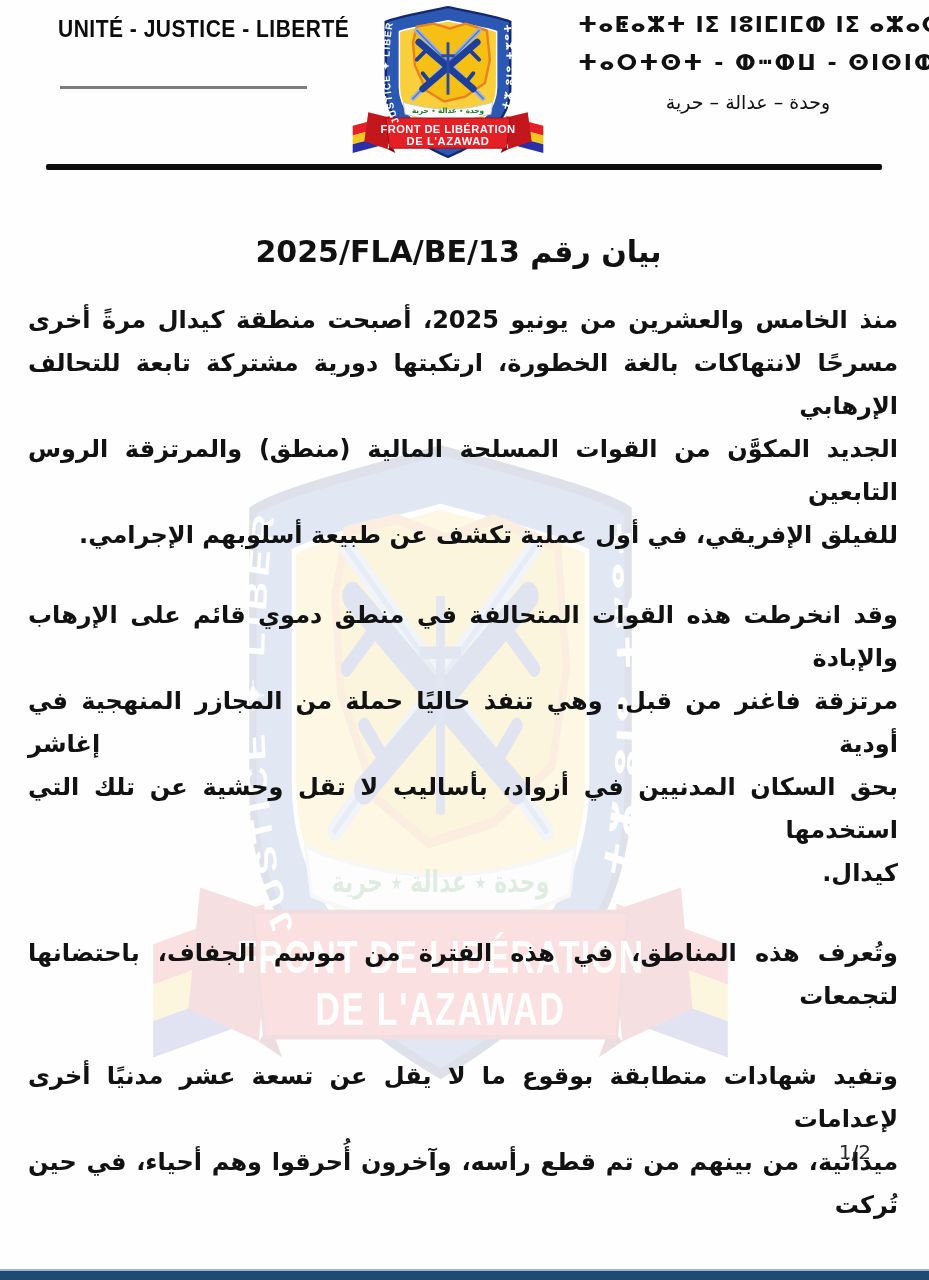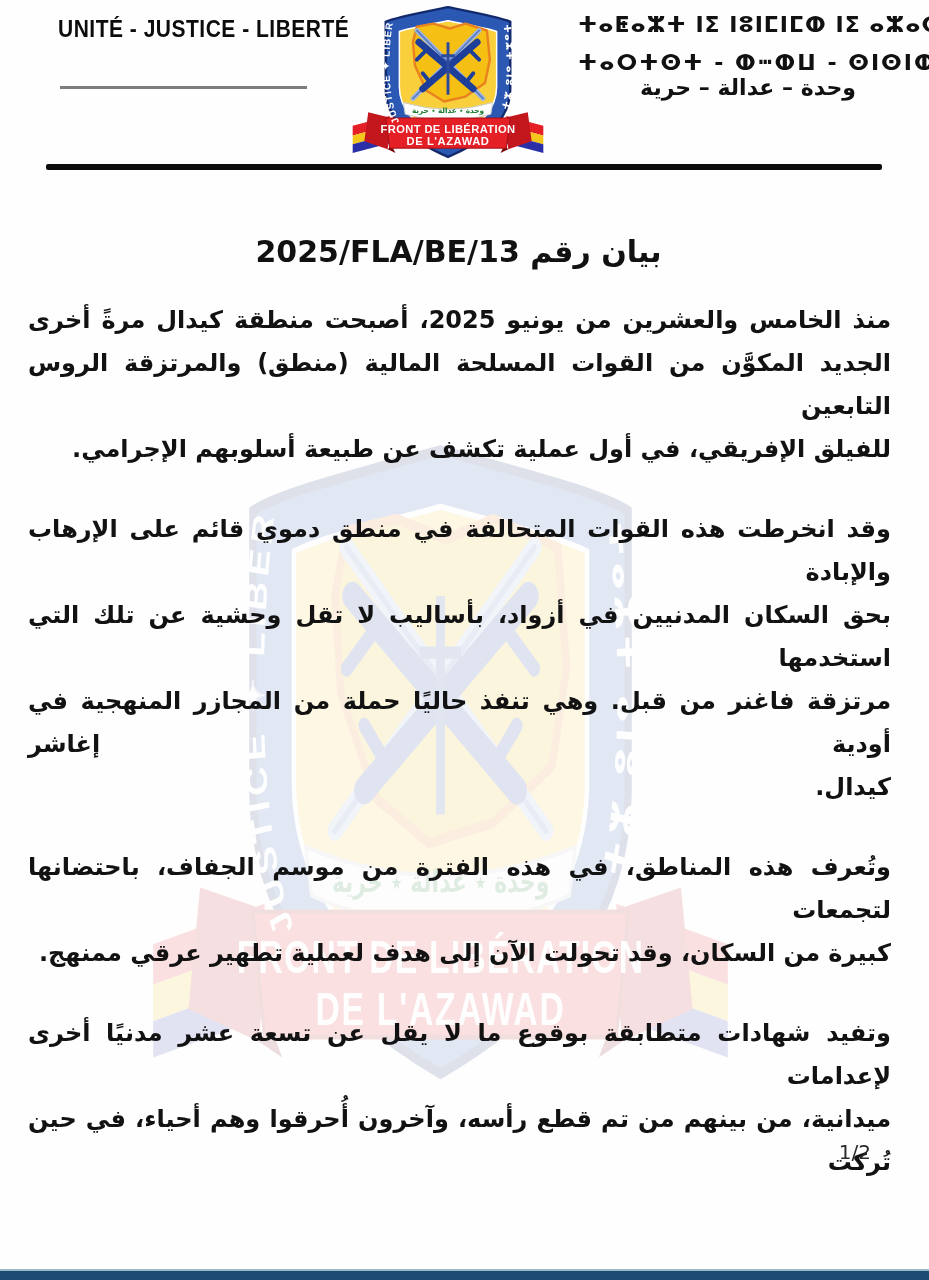--- a/index.html
+++ b/index.html
@@ -13,31 +13,31 @@
     position:absolute;left:58px;top:16px;width:260px;
     font-family:"Liberation Sans",sans-serif;font-weight:bold;
     font-size:21px;letter-spacing:.5px;color:#0c0c0c;
     transform:scaleY(1.12);transform-origin:top left;white-space:nowrap;
   }
   .motto-underline{position:absolute;left:60px;top:86px;width:247px;height:3px;background:#7d7d7d;}
   .emblem-box{position:absolute;left:341px;top:5px;width:214px;height:156px;}
   .tifinagh-block{position:absolute;left:578px;top:12px;width:340px;text-align:center;}
   .tif-line1{font-size:22px;font-weight:bold;white-space:nowrap;letter-spacing:1px;}
   .tif-line2{font-size:22px;font-weight:bold;white-space:nowrap;letter-spacing:2px;margin-top:13px;}
-  .motto-ar{direction:rtl;font-size:22px;font-weight:bold;margin-top:0;}
+  .motto-ar{direction:rtl;font-size:19px;font-weight:normal;margin-top:16px;}
   .header-rule{position:absolute;left:46px;top:164px;width:836px;height:6px;background:#0d0d0d;border-radius:2px;}
   
   .watermark{position:absolute;left:118px;top:442px;width:645px;height:648px;opacity:.13;pointer-events:none;}
   
   .doc-title{
     position:absolute;top:234px;left:0;right:12px;text-align:center;direction:rtl;
     font-size:30px;font-weight:bold;
   }
   .doc-body{position:absolute;top:299px;left:28px;width:875px;}
-  .para{margin:0 12px 37px 0;}
+  .para{margin:0 5px 37px 0;}
   .line{
     direction:rtl;unicode-bidi:plaintext;
     font-size:24px;font-weight:bold;line-height:43px;color:#121212;
     text-align:justify;text-align-last:justify;
   }
   .line.para-last{text-align:center;text-align-last:right;}
   .page-num{position:absolute;right:58px;top:1140px;font-size:20px;color:#2a2a2a;}
   .bottom-bar{position:absolute;left:0;right:0;bottom:0;height:9px;background:#1d4b71;border-top:2px solid #9db9c7;}
   svg{display:block;}
 </style>
@@ -137,32 +137,32 @@
   <div class="header-rule"></div>
 
   <div class="doc-title">
     <span>بيان رقم</span>
     <bdi dir="ltr">2025/FLA/BE/13</bdi>
   </div>
 
   <div class="doc-body" id="doc-body">
       <div class="para">
         <div class="line">منذ الخامس والعشرين من يونيو 2025، أصبحت منطقة كيدال مرةً أخرى</div>
+        <div class="line">مسرحًا لانتهاكات بالغة الخطورة، ارتكبتها دورية مشتركة تابعة للتحالف الإرهابي</div>
         <div class="line">الجديد المكوَّن من القوات المسلحة المالية (منطق) والمرتزقة الروس التابعين</div>
         <div class="line para-last">للفيلق الإفريقي، في أول عملية تكشف عن طبيعة أسلوبهم الإجرامي.</div>
       </div>
       <div class="para">
         <div class="line">وقد انخرطت هذه القوات المتحالفة في منطق دموي قائم على الإرهاب والإبادة</div>
+        <div class="line">مرتزقة فاغنر من قبل. وهي تنفذ حاليًا حملة من المجازر المنهجية في أودية إغاشر</div>
         <div class="line">بحق السكان المدنيين في أزواد، بأساليب لا تقل وحشية عن تلك التي استخدمها</div>
-        <div class="line">مرتزقة فاغنر من قبل. وهي تنفذ حاليًا حملة من المجازر المنهجية في أودية إغاشر</div>
         <div class="line para-last">كيدال.</div>
       </div>
       <div class="para">
         <div class="line">وتُعرف هذه المناطق، في هذه الفترة من موسم الجفاف، باحتضانها لتجمعات</div>
-        <div class="line para-last">كبيرة من السكان، وقد تحولت الآن إلى هدف لعملية تطهير عرقي ممنهج.</div>
       </div>
       <div class="para">
         <div class="line">وتفيد شهادات متطابقة بوقوع ما لا يقل عن تسعة عشر مدنيًا أخرى لإعدامات</div>
         <div class="line">ميدانية، من بينهم من تم قطع رأسه، وآخرون أُحرقوا وهم أحياء، في حين تُركت</div>
       </div>
     </div>
 
   <div class="page-num">1/2</div>
   <div class="bottom-bar"></div>
 </div>

